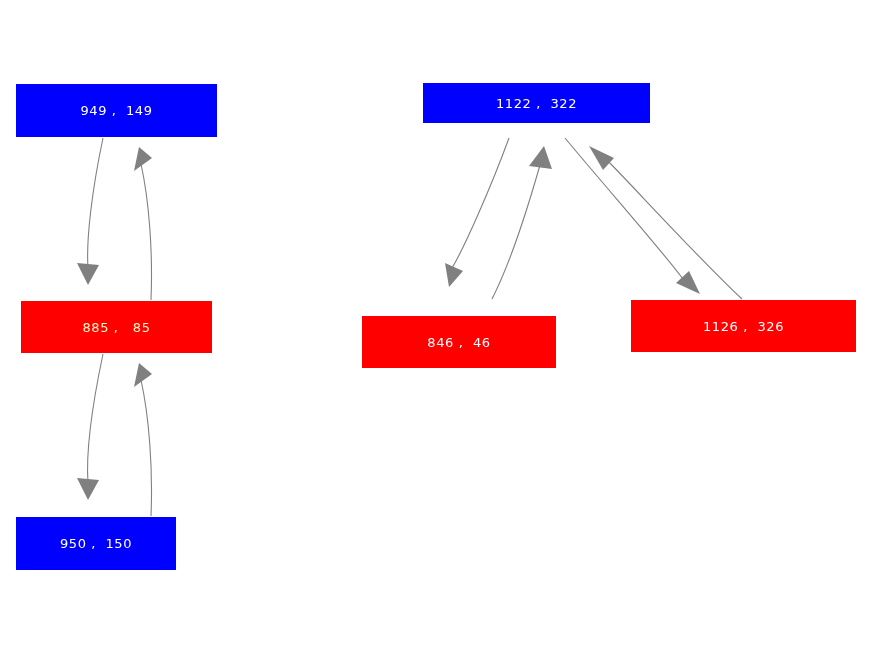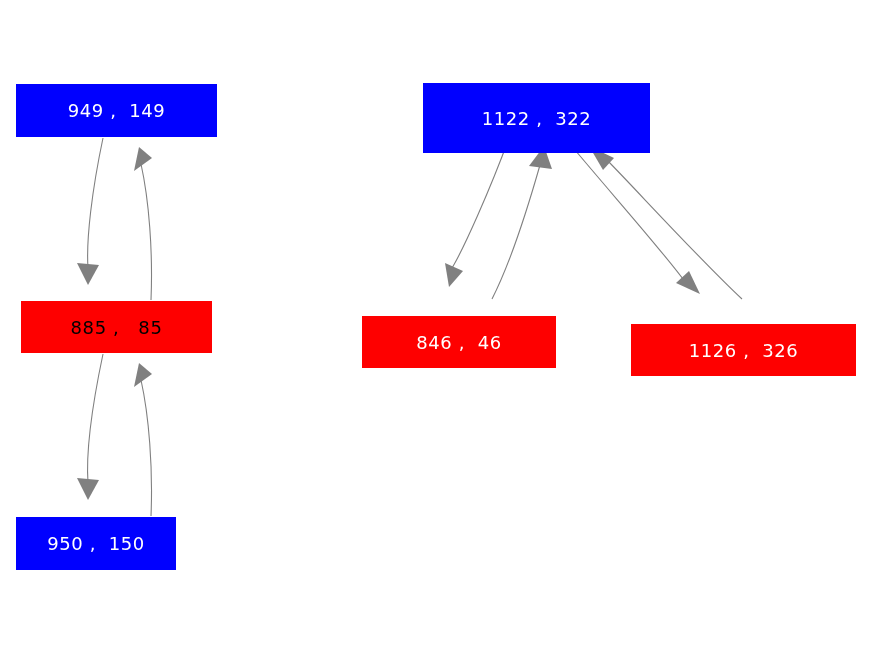--- a/index.html
+++ b/index.html
@@ -29,21 +29,21 @@
     height: 656px;
     pointer-events: none;
   }
   .node {
     position: absolute;
     box-sizing: border-box;
     display: flex;
     align-items: center;
     justify-content: center;
     color: #ffffff;
-    font-size: 18px;
+    font-size: 13px;
     font-family: "DejaVu Sans", sans-serif;
     letter-spacing: 0.6px;
     white-space: pre;
     user-select: none;
   }
   .node-label {
     white-space: pre;
   }
 </style>
 </head>
@@ -73,33 +73,33 @@
       <polygon points="544,146 529,166 552,169" fill="#808080"></polygon>
       <polygon points="700,294 676,283 689,271" fill="#808080"></polygon>
       <polygon points="589,146 614,158 603,170" fill="#808080"></polygon>
     </g>
   </svg>
 
   <div class="node" style="left: 16px; top: 84px; width: 201px; height: 53px; background: rgb(0, 0, 255); color: rgb(255, 255, 255);">
     <span class="node-label">949 ,  149</span>
   </div>
 
-  <div class="node" style="left: 21px; top: 301px; width: 191px; height: 52px; background: rgb(254, 0, 0); color: #000000;">
+  <div class="node" style="left: 21px; top: 301px; width: 191px; height: 52px; background: rgb(254, 0, 0); color: #fef9c3;">
     <span class="node-label">885 ,   85</span>
   </div>
 
   <div class="node" style="left: 16px; top: 517px; width: 160px; height: 53px; background: rgb(0, 0, 255); color: rgb(255, 255, 255);">
     <span class="node-label">950 ,  150</span>
   </div>
 
-  <div class="node" style="left: 423px; top: 83px; width: 227px; height: 70px; background: rgb(0, 0, 255); color: rgb(255, 255, 255);">
+  <div class="node" style="left: 423px; top: 83px; width: 227px; height: 40px; background: rgb(0, 0, 255); color: rgb(255, 255, 255);">
     <span class="node-label">1122 ,  322</span>
   </div>
 
   <div class="node" style="left: 362px; top: 300px; width: 194px; height: 52px; background: rgb(254, 0, 0); color: rgb(255, 255, 255); margin-top: 16px;">
     <span class="node-label">846 ,  46</span>
   </div>
 
-  <div class="node" style="left: 631px; top: 300px; width: 225px; height: 52px; background: rgb(254, 0, 0); color: rgb(255, 255, 255); margin-top: 24px;">
+  <div class="node" style="left: 631px; top: 300px; width: 225px; height: 52px; background: rgb(254, 0, 0); color: rgb(255, 255, 255);">
     <span class="node-label">1126 ,  326</span>
   </div>
 
 </div>
 
 </body></html>

